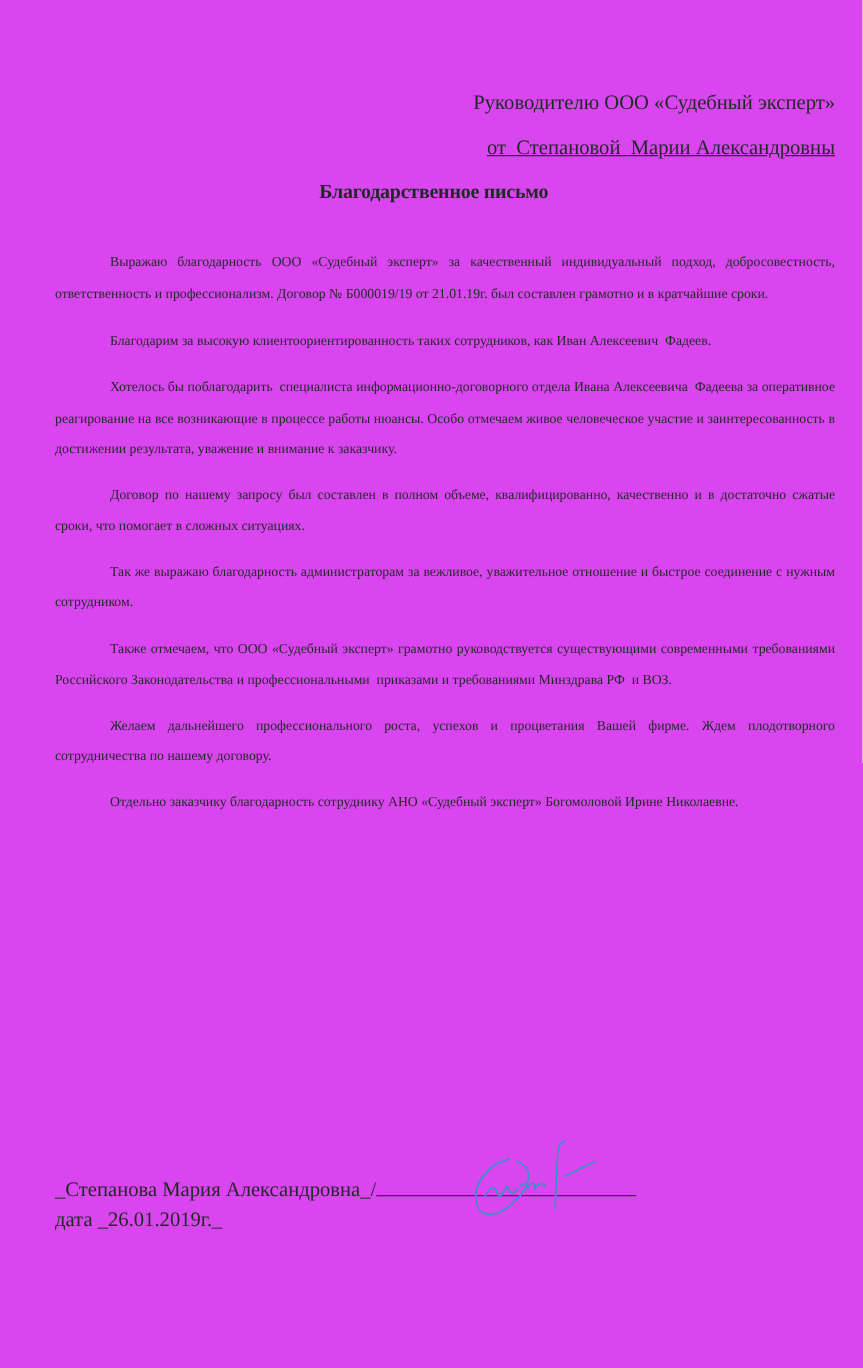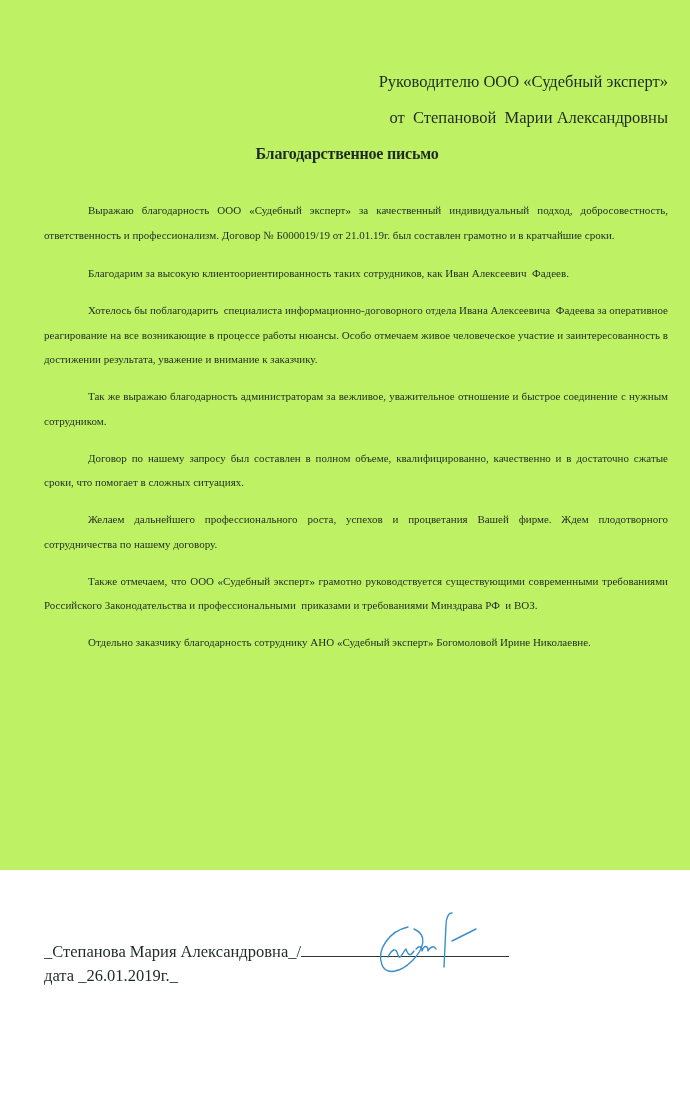--- a/index.html
+++ b/index.html
@@ -11,32 +11,32 @@
     width: 690px;
     height: 1094px;
     position: relative;
     overflow: hidden;
     font-family: "Liberation Serif", "DejaVu Serif", serif;
     color: #1f2a24;
   }
   .page {
     position: absolute;
     left: 0; top: 0;
-    width: 690px; height: 870px;
-    background: #bef264;
+    width: 690px; height: 1094px;
+    background: #d946ef;
   }
   .addressee {
     position: absolute;
     right: 22px;
     font-size: 16.5px;
     text-align: right;
     white-space: pre;
   }
   .addr-line1 { top: 72px; }
-  .addr-line2 { top: 108px; }
+  .addr-line2 { top: 108px; text-decoration: underline; }
   .title {
     position: absolute;
     top: 145px;
     left: 0; width: 690px;
     padding-left: 2px;
     text-align: center;
     font-weight: bold;
     font-size: 16px;
     letter-spacing: -0.2px;
   }
@@ -89,24 +89,24 @@
 
   <div class="addressee addr-line1">Руководителю ООО «Судебный эксперт»</div>
   <div class="addressee addr-line2">от  Степановой  Марии Александровны</div>
 
   <div class="title">Благодарственное письмо</div>
 
   <div class="body">
     <p class="para p1">Выражаю благодарность ООО «Судебный эксперт» за качественный индивидуальный подход, добросовестность, ответственность и профессионализм. Договор № Б000019/19 от 21.01.19г. был составлен грамотно и в кратчайшие сроки.</p>
     <p class="para">Благодарим за высокую клиентоориентированность таких сотрудников, как Иван Алексеевич  Фадеев.</p>
     <p class="para">Хотелось бы поблагодарить  специалиста информационно-договорного отдела Ивана Алексеевича  Фадеева за оперативное реагирование на все возникающие в процессе работы нюансы. Особо отмечаем живое человеческое участие и заинтересованность в достижении результата, уважение и внимание к заказчику.</p>
+    <p class="para">Договор по нашему запросу был составлен в полном объеме, квалифицированно, качественно и в достаточно сжатые сроки, что помогает в сложных ситуациях.</p>
     <p class="para">Так же выражаю благодарность администраторам за вежливое, уважительное отношение и быстрое соединение с нужным сотрудником.</p>
-    <p class="para">Договор по нашему запросу был составлен в полном объеме, квалифицированно, качественно и в достаточно сжатые сроки, что помогает в сложных ситуациях.</p>
+    <p class="para">Также отмечаем, что ООО «Судебный эксперт» грамотно руководствуется существующими современными требованиями Российского Законодательства и профессиональными  приказами и требованиями Минздрава РФ  и ВОЗ.</p>
     <p class="para">Желаем дальнейшего профессионального роста, успехов и процветания Вашей фирме. Ждем плодотворного сотрудничества по нашему договору.</p>
-    <p class="para">Также отмечаем, что ООО «Судебный эксперт» грамотно руководствуется существующими современными требованиями Российского Законодательства и профессиональными  приказами и требованиями Минздрава РФ  и ВОЗ.</p>
     <p class="para">Отдельно заказчику благодарность сотруднику АНО «Судебный эксперт» Богомоловой Ирине Николаевне.</p>
   </div>
 
   <div class="sign-block">
     <div class="sign-line">
       <span>_Степанова Мария Александровна_/</span><span class="sign-underline"></span>
     </div>
     <div class="date-line">дата _26.01.2019г._</div>
   </div>
 

